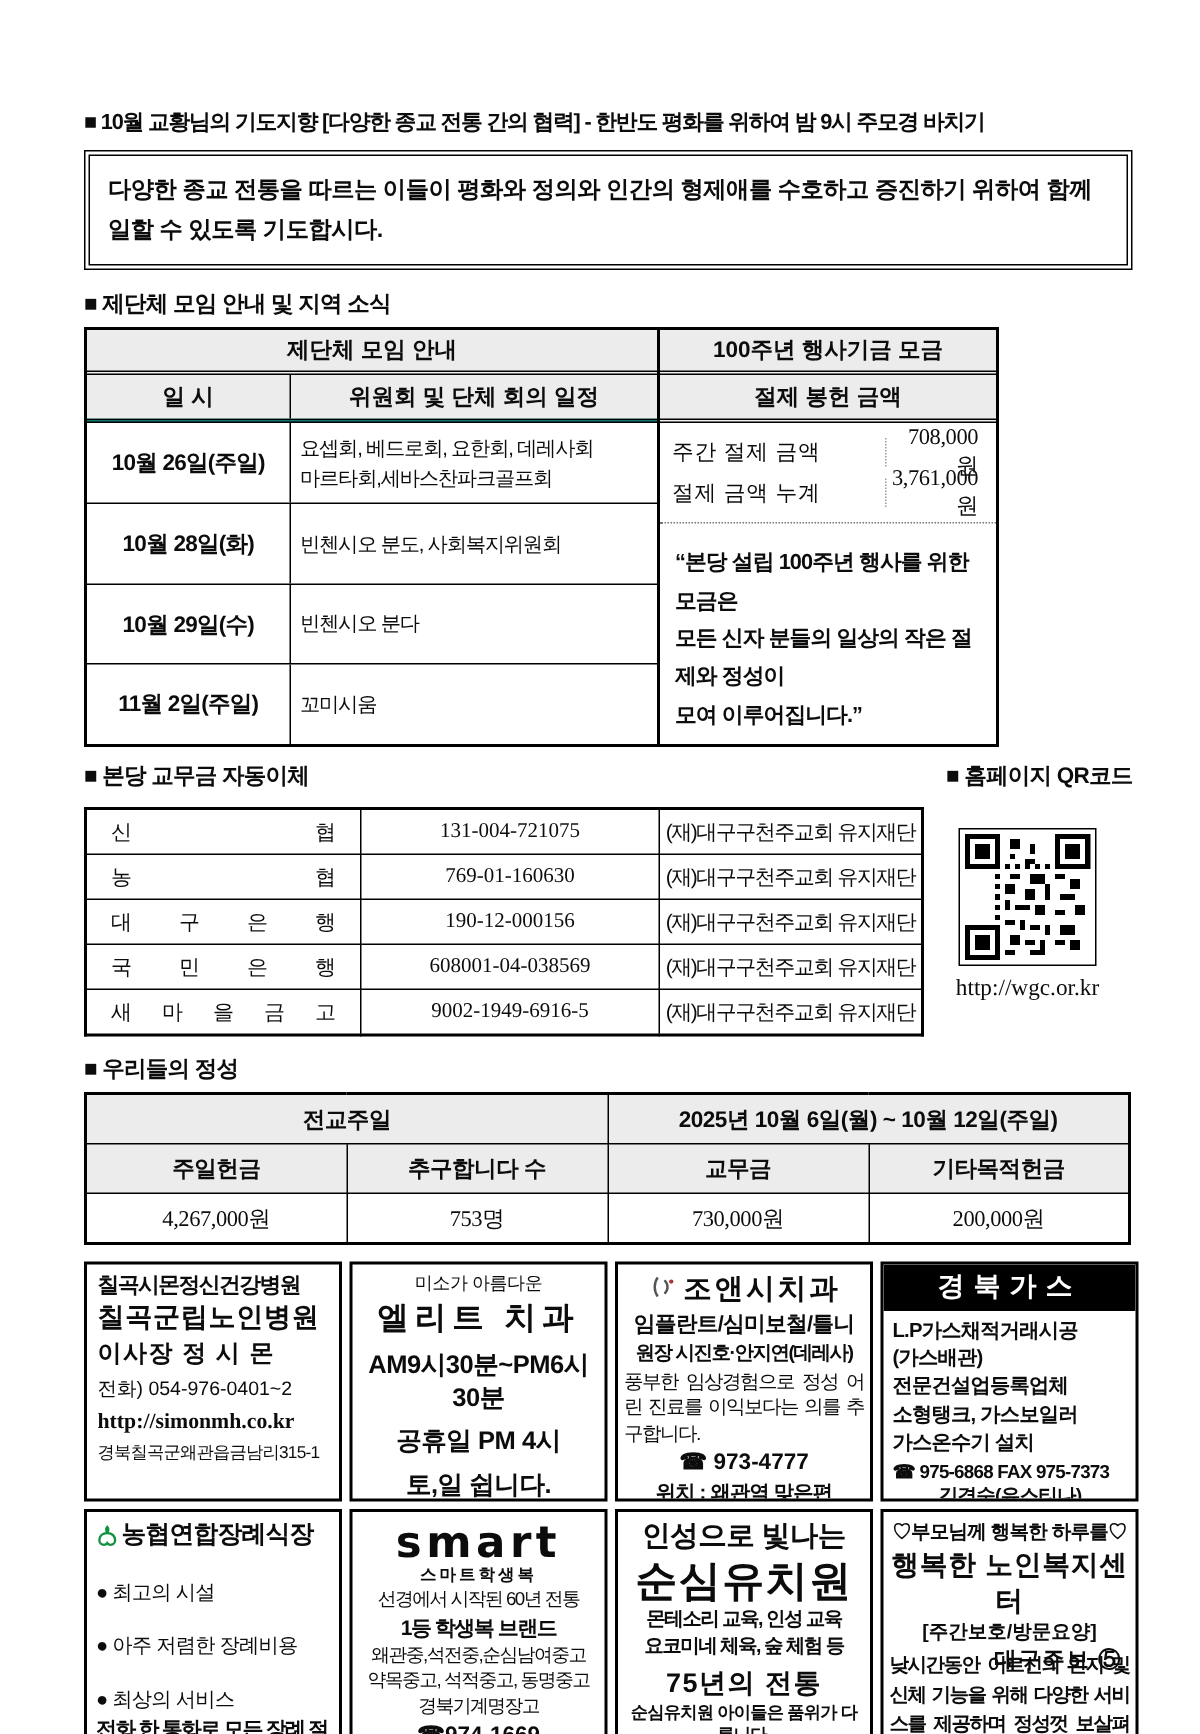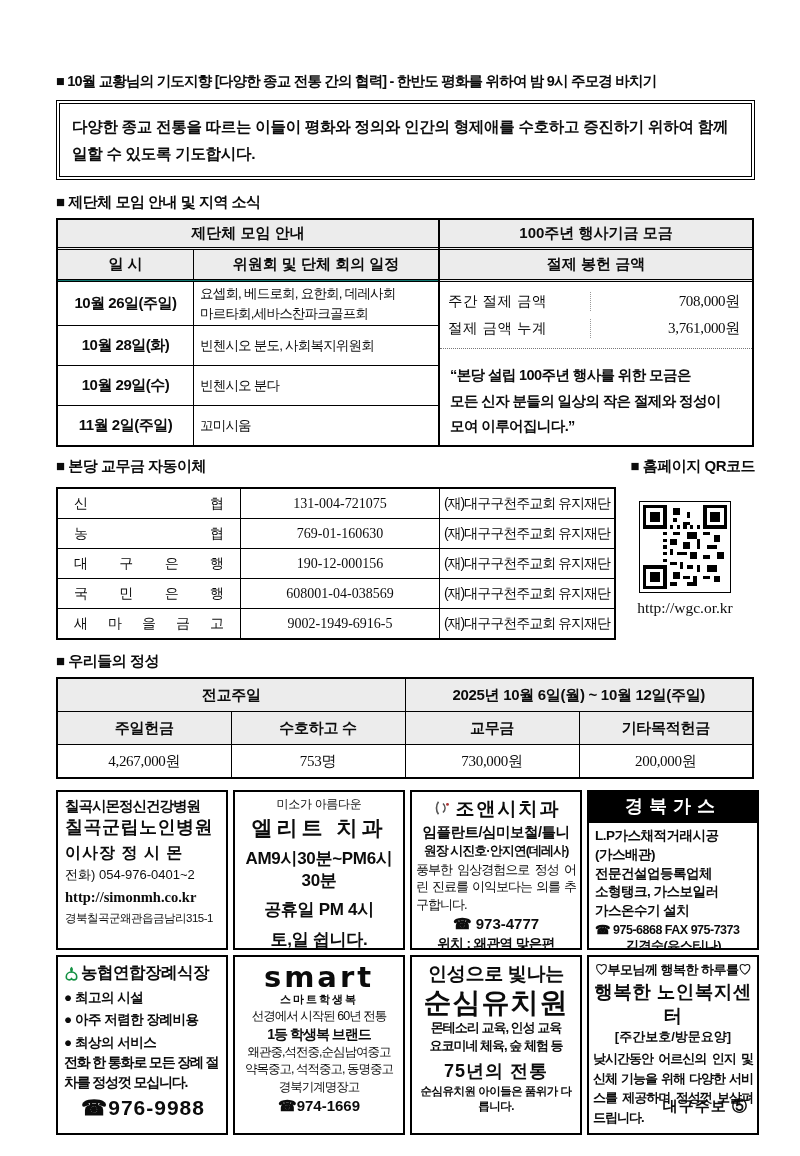--- a/index.html
+++ b/index.html
@@ -7,21 +7,21 @@
   .page{box-sizing:border-box;width:800px;height:1156px;padding:72px 45px 0 56px;position:relative;}
 
   
   .sec-title{font-weight:bold;font-size:15px;letter-spacing:-0.5px;margin:0 0 6px 0;}
 
   
   .intention{font-weight:bold;font-size:14.5px;letter-spacing:-0.8px;margin-bottom:9px;white-space:nowrap;}
   .prayer-box{border:4px double #000;padding:9px 12px;font-size:15.5px;font-weight:bold;letter-spacing:-0.3px;line-height:1.75;margin-bottom:13px;}
 
   
-  .meet-wrap{display:flex;border:2px solid #000;width:698px;box-sizing:border-box;margin-bottom:10px;}
+  .meet-wrap{display:flex;border:2px solid #000;width:610px;box-sizing:border-box;margin-bottom:10px;}
   .meet-left{width:380px;border-right:2px solid #000;display:flex;flex-direction:column;}
   .meet-right{flex:1;display:flex;flex-direction:column;}
   .cell-hd{background:#ececec;font-weight:bold;font-size:15px;text-align:center;border-bottom:3px double #000;display:flex;align-items:center;justify-content:center;}
   .ml-title{height:27px;}
   .ml-cols{display:flex;height:29px;border-bottom:3px double #000;background:#0f766e;}
   .ml-cols > div{display:flex;align-items:center;justify-content:center;font-weight:bold;font-size:15px;background:#ececec;border-bottom:none;}
   .c-date{width:136px;border-right:1px solid #000;box-sizing:border-box;}
   .c-sched{flex:1;}
   .ml-row{display:flex;border-bottom:1px solid #000;flex:1;}
   .ml-row:last-child{border-bottom:none;}
@@ -76,21 +76,21 @@
   .ad-joanc .ph{font-size:15px;font-weight:bold;margin-top:1px;}
   .ad-joanc .lc{font-size:13.5px;font-weight:bold;margin-top:1px;letter-spacing:-0.5px;}
   .ad-gas{padding:0;}
   .ad-gas .banner{background:#000;color:#fff;font-weight:bold;font-size:18px;letter-spacing:6px;padding:3px 0 4px 0;}
   .ad-gas .bd{padding:4px 5px 0 6px;text-align:left;}
   .ad-gas .ln{font-size:13.5px;font-weight:bold;letter-spacing:-0.5px;line-height:1.4;}
   .ad-gas .ph{font-size:12.5px;font-weight:bold;letter-spacing:-0.5px;margin-top:1px;}
   .ad-gas .nm{text-align:center;font-size:13px;font-weight:bold;letter-spacing:-0.5px;}
   .ad-funeral .nm{font-size:16.5px;font-weight:bold;letter-spacing:-0.5px;display:flex;align-items:center;justify-content:flex-start;gap:2px;}
   .ad-funeral{text-align:left;padding-left:6px;}
-  .ad-funeral .bl{font-size:13.5px;font-weight:bold;letter-spacing:-0.5px;margin-top:5px;}
+  .ad-funeral .bl{font-size:13.5px;font-weight:normal;letter-spacing:-0.5px;margin-top:18px;}
   .ad-funeral .ds{font-size:14px;font-weight:bold;letter-spacing:-1.2px;margin-top:2px;line-height:1.4;}
   .ad-funeral .ph{font-size:21px;font-weight:bold;text-align:center;margin-top:1px;letter-spacing:1px;}
   .ad-smart .logo{font-size:29px;font-weight:bold;letter-spacing:3px;line-height:1;margin-top:1px;font-family:"DejaVu Sans",sans-serif;}
   .ad-smart .sub{font-size:11px;font-weight:bold;letter-spacing:2px;}
   .ad-smart .ln{font-size:12.5px;letter-spacing:-1px;margin-top:1px;}
   .ad-smart .ln.b{font-weight:bold;font-size:14px;}
   .ad-smart .ph{font-size:15px;font-weight:bold;margin-top:1px;}
   .ad-soonsim .tag{font-size:19px;font-weight:bold;letter-spacing:-0.3px;}
   .ad-soonsim .nm{font-size:28px;font-weight:bold;letter-spacing:1px;line-height:1.15;}
   .ad-soonsim .ln{font-size:13px;font-weight:bold;letter-spacing:-1px;margin-top:1px;}
@@ -215,21 +215,21 @@
   <div class="sec-title">■ 우리들의 정성</div>
 
   <table class="off">
     <tbody>
         <tr class="hd">
       <td colspan="2">전교주일</td>
       <td colspan="2">2025년 10월 6일(월) ~ 10월 12일(주일)</td>
     </tr>
     <tr class="hd">
       <td>주일헌금</td>
-      <td>수호하고 수</td>
+      <td>추구합니다 수</td>
       <td>교무금</td>
       <td>기타목적헌금</td>
     </tr>
     <tr class="vals">
       <td>4,267,000원</td>
       <td>753명</td>
       <td>730,000원</td>
       <td>200,000원</td>
     </tr>
   </tbody>

